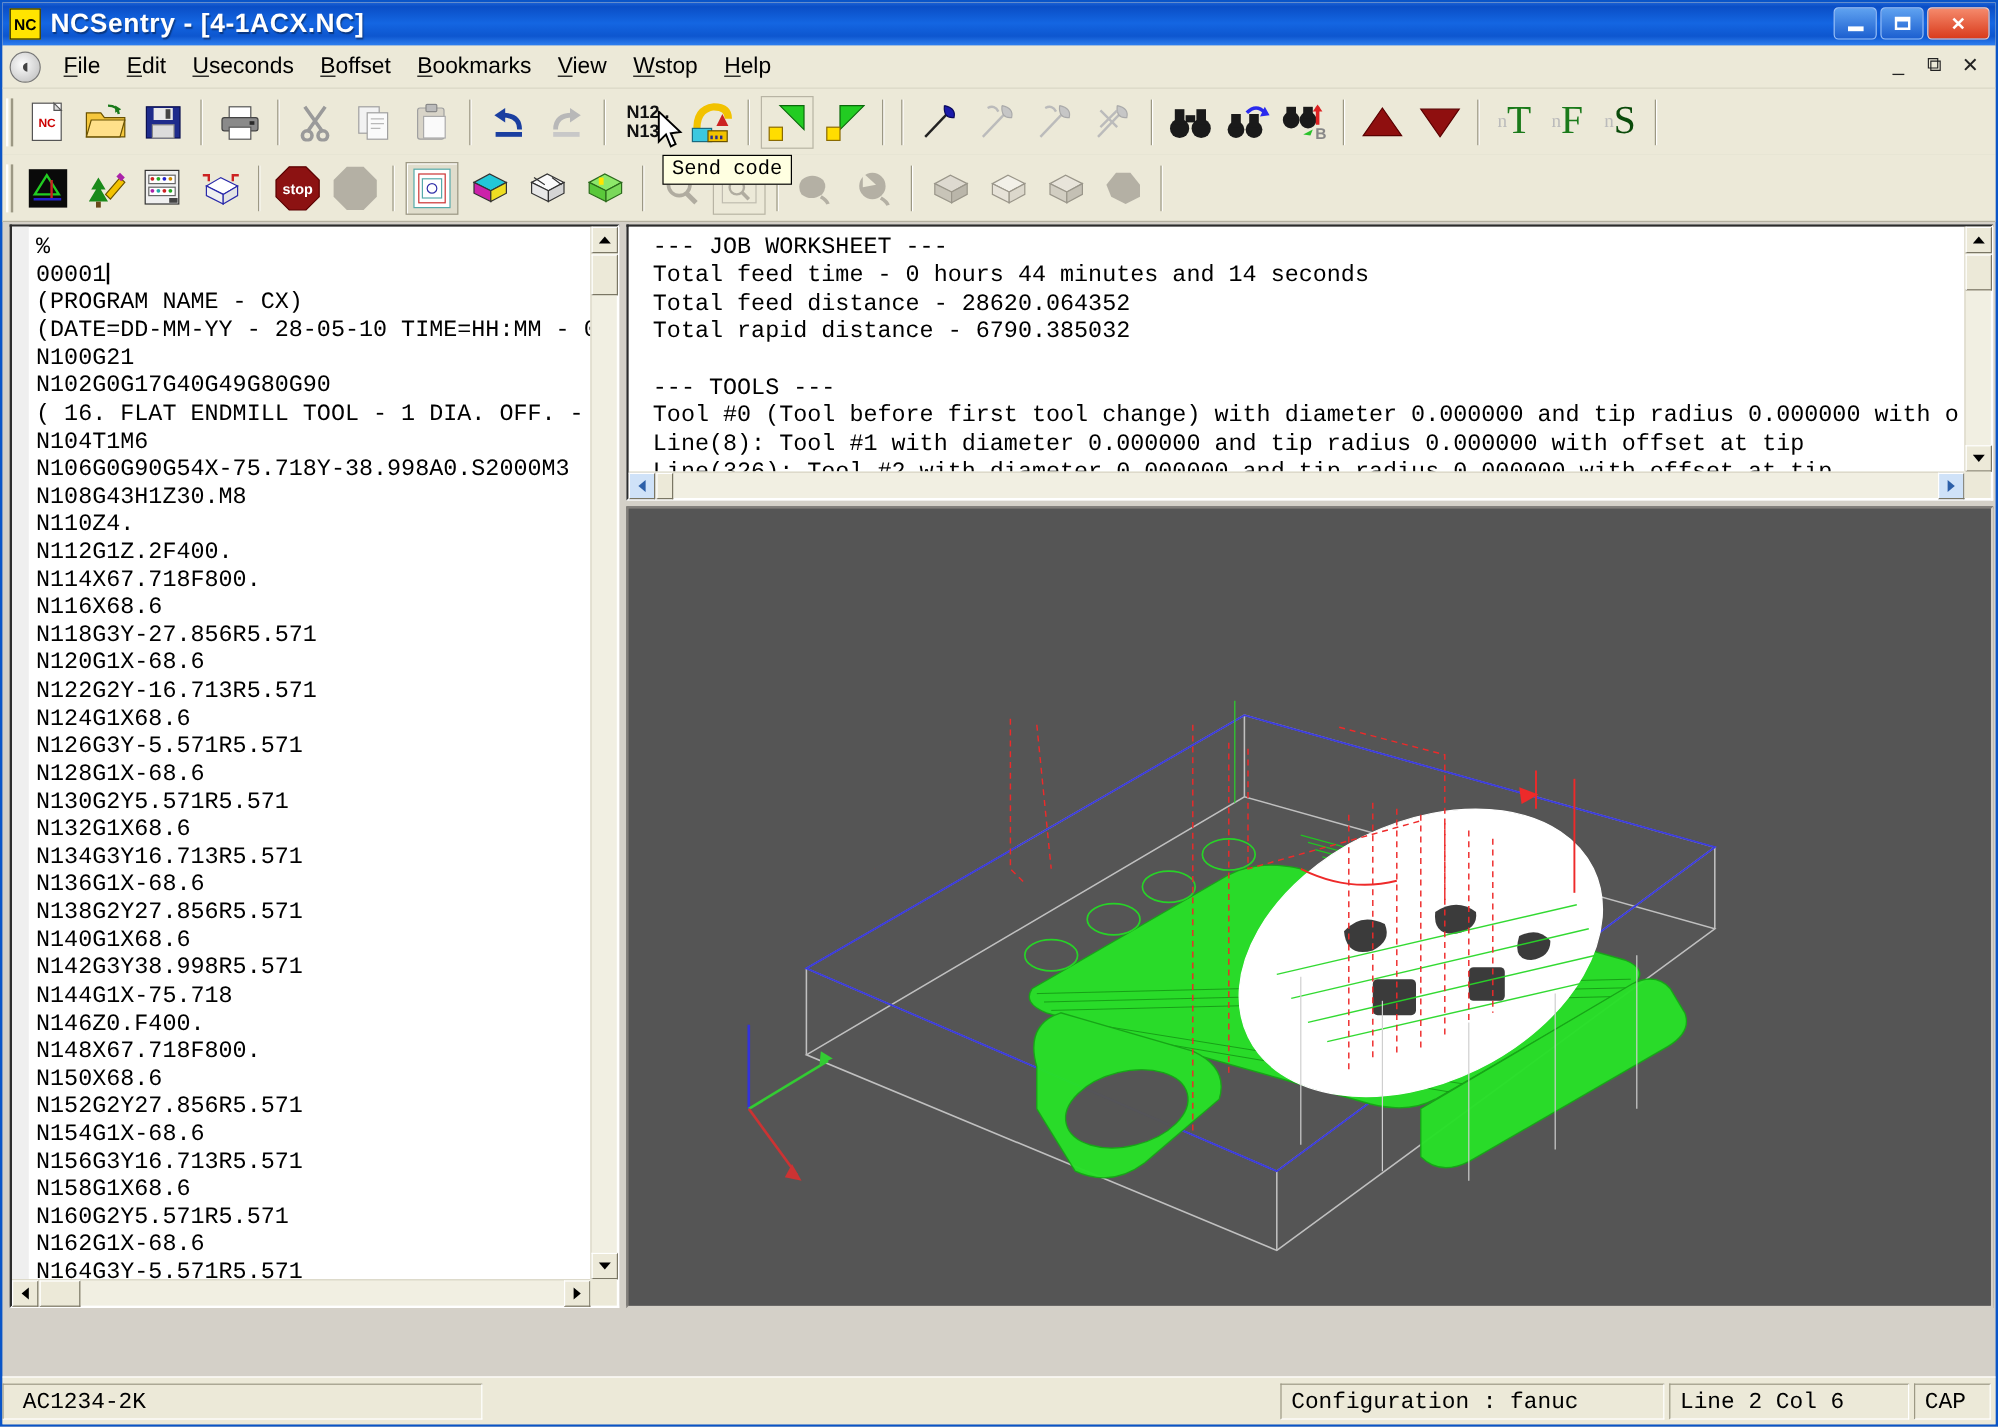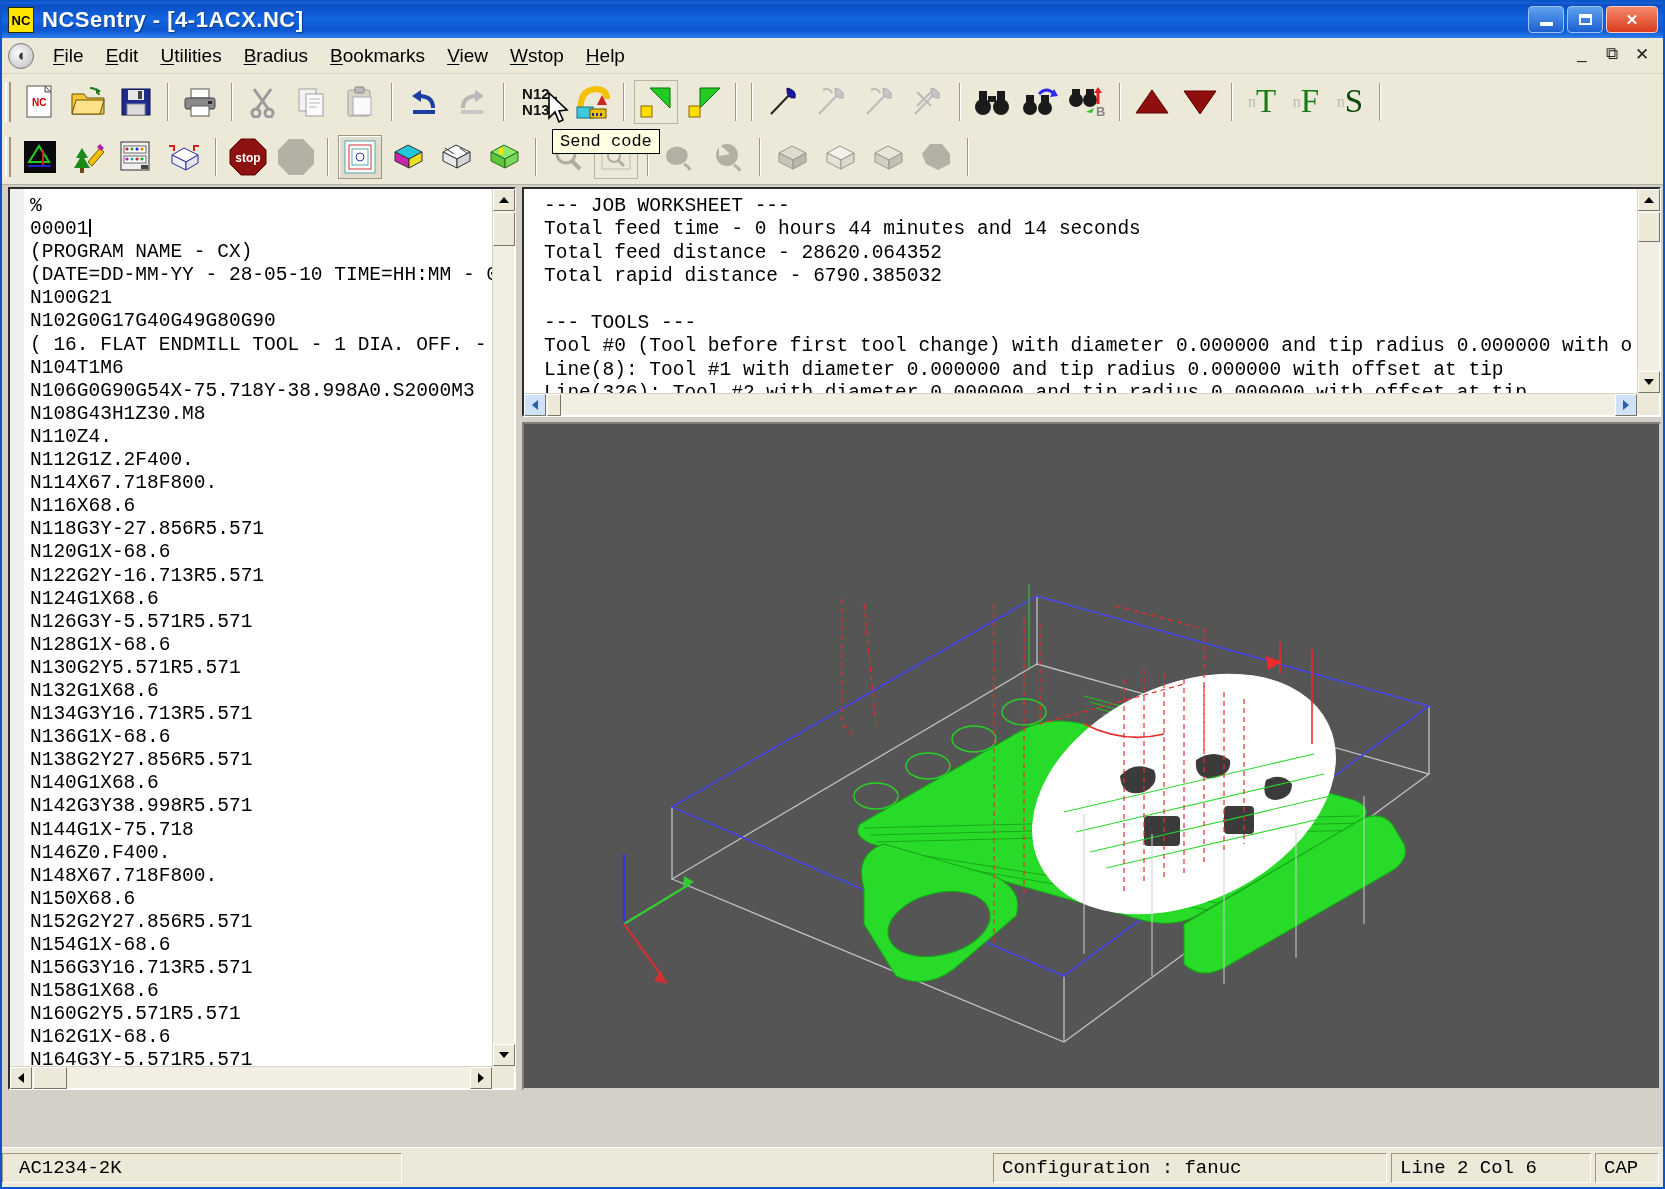--- a/index.html
+++ b/index.html
@@ -229,21 +229,21 @@
     display: flex; align-items: center;
     padding: 0 8px;
     border: 1px solid;
     border-color: #9c9884 #ffffff #ffffff #9c9884;
     margin-right: 4px;
     white-space: nowrap;
   }
   .sb-cell.first { border-color: transparent; width: 400px; }
   .sb-cell.msg { width: 400px; padding-left: 16px; }
   .sb-cell.spacer { flex: 1; border-color: transparent; }
-  .sb-cell.cfg { width: 394px; }
+  .sb-cell.cfg { width: 320px; }
   .sb-cell.linecol { width: 200px; }
   .sb-cell.cap { width: 64px; }
 </style>
 </head>
 <body>
 
 <div id="app">
 
   <div class="titlebar">
     <div class="title-icon">NC</div>
@@ -256,22 +256,22 @@
           <span class="glyph-max"></span>
         </div>
       <div class="tbtn close">✕</div>
     </div>
   </div>
 
   <div class="menubar">
     <div class="menu-doc-icon">◖</div>
     <div class="menu-item"><u>F</u><span>ile</span></div>
     <div class="menu-item"><u>E</u><span>dit</span></div>
-    <div class="menu-item"><u>U</u><span>tilities</span></div>
-    <div class="menu-item"><u>B</u><span>radius</span></div>
+    <div class="menu-item"><u>U</u><span>seconds</span></div>
+    <div class="menu-item"><u>B</u><span>offset</span></div>
     <div class="menu-item"><u>B</u><span>ookmarks</span></div>
     <div class="menu-item"><u>V</u><span>iew</span></div>
     <div class="menu-item"><u>W</u><span>stop</span></div>
     <div class="menu-item"><u>H</u><span>elp</span></div>
     <div class="mdi-btns">
       <div class="mdi-btn">_</div>
       <div class="mdi-btn">⧉</div>
       <div class="mdi-btn">✕</div>
     </div>
   </div>

